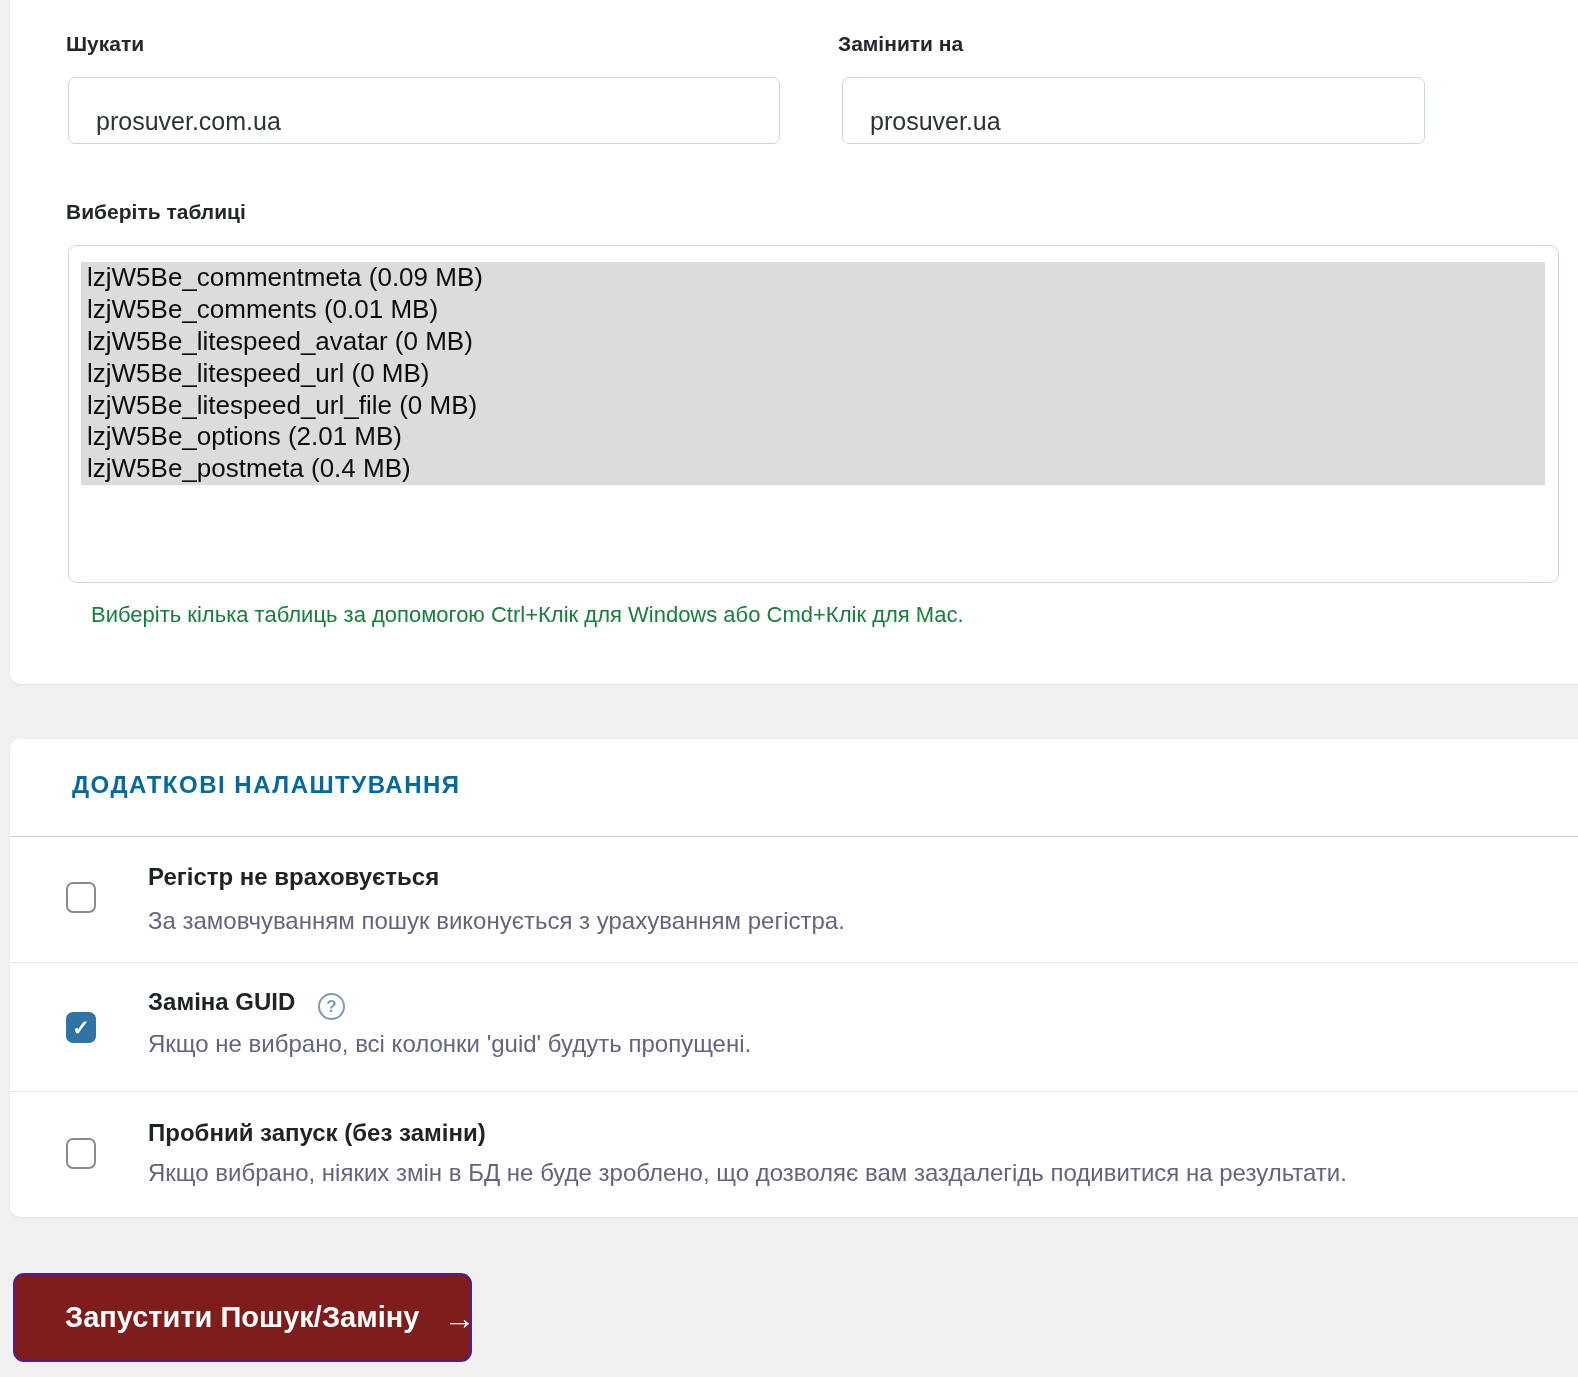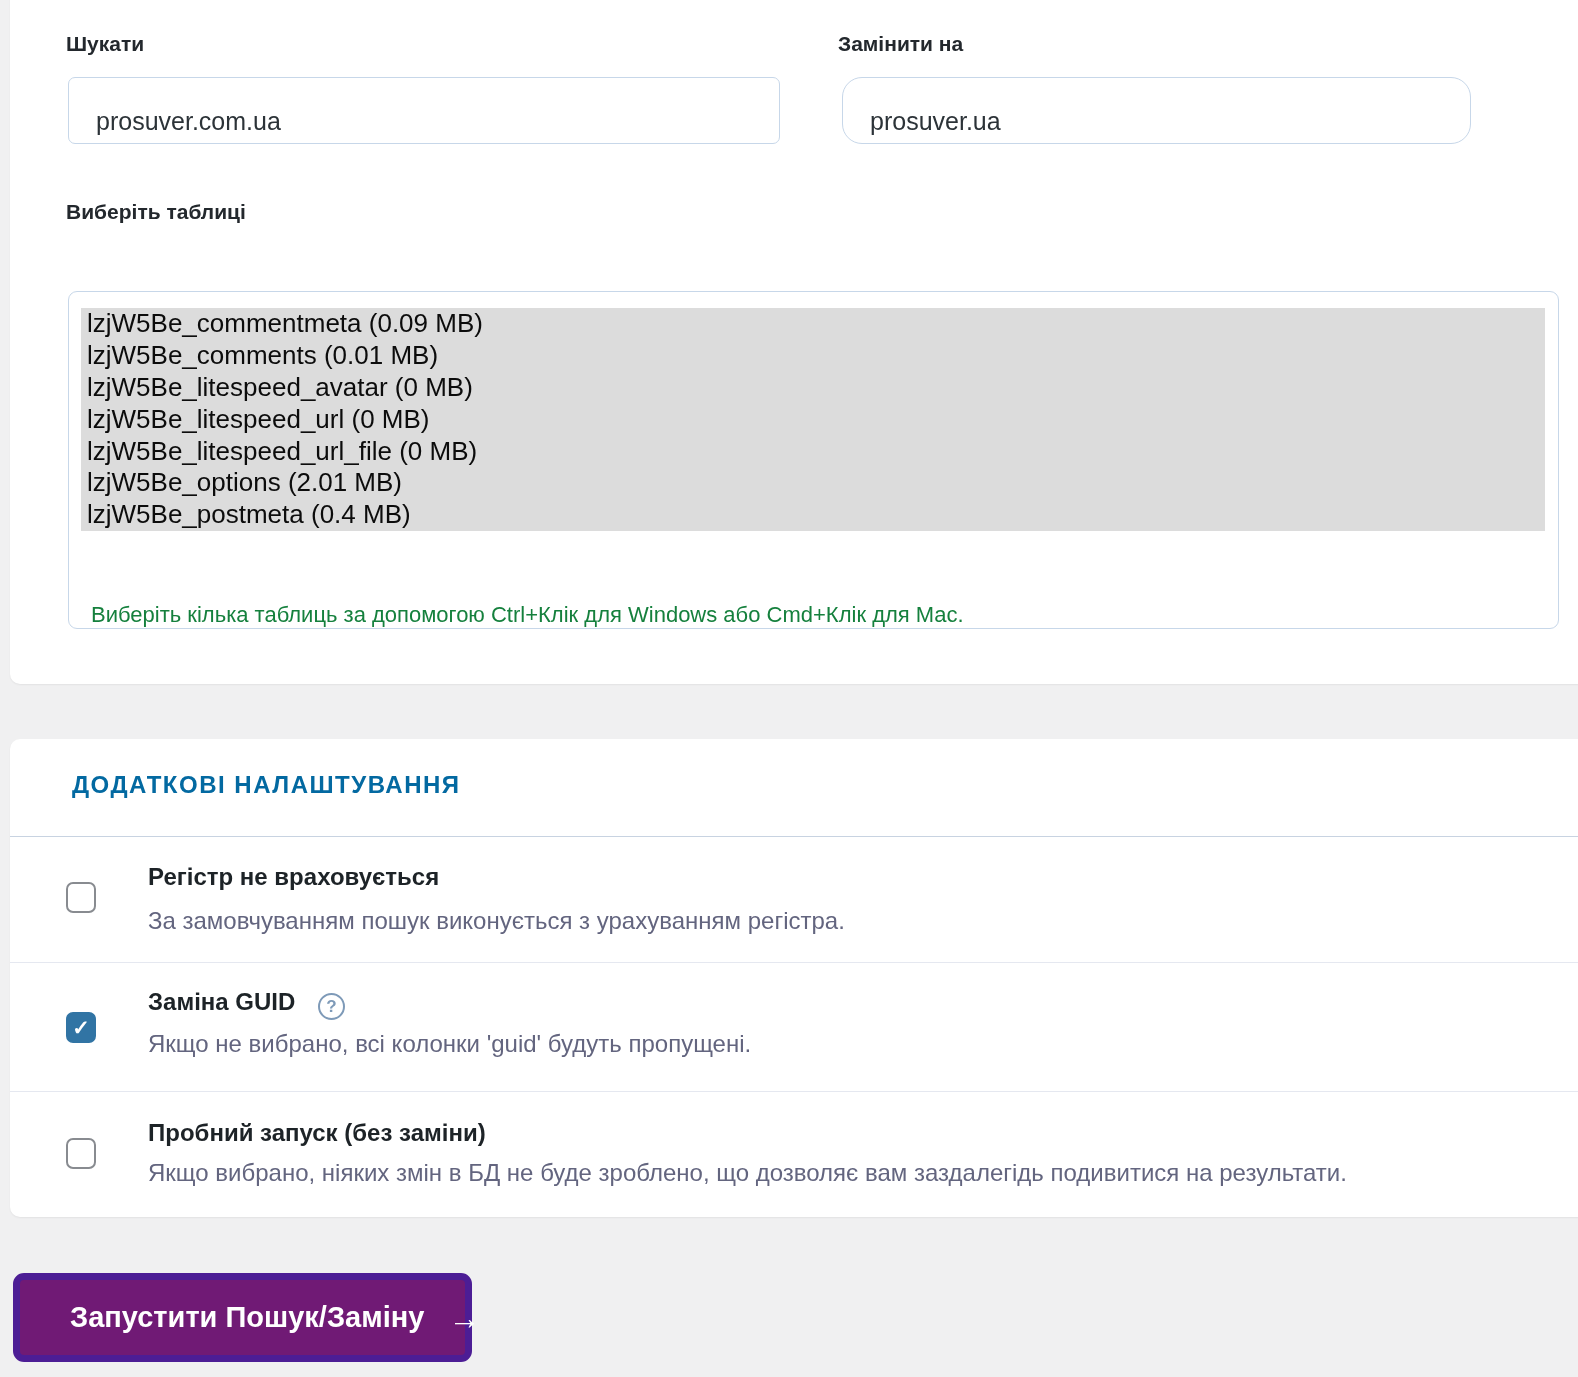--- a/index.html
+++ b/index.html
@@ -33,32 +33,31 @@
     box-sizing:border-box;
     background:#fff;
     border:1px solid #c7d7e9;
     border-radius:7px;
     display:flex;align-items:flex-end;
     padding:0 16px 7px 27px;
     font-size:25px;color:#2c3338;
     white-space:nowrap;overflow:hidden;
   }
   #search-input{left:68px;top:77px;width:712px;height:67px;}
-  #replace-input{left:842px;top:77px;width:629px;height:67px;border-radius:20px;}
+  #replace-input{left:842px;top:77px;width:583px;height:67px;}
 
   #tables-select{
     position:absolute;
     left:68px;top:245px;width:1491px;height:338px;
     box-sizing:border-box;
     background:#fff;
     border:1px solid #c7d7e9;
     border-radius:9px;
     padding:16px 0 0 12px;
     overflow:hidden;
-    margin-top:46px;
   }
   .table-option{
     box-sizing:border-box;
     width:1464px;height:31.8px;
     display:flex;align-items:center;
     padding-left:6px;
     font-size:26px;color:#0c0c0c;
     white-space:nowrap;
   }
   .table-option.selected{background:#dcdcdc;}
@@ -127,22 +126,22 @@
     color:#7e9ab8;
     display:flex;align-items:center;justify-content:center;
     font-size:17px;font-weight:bold;
     cursor:pointer;
   }
 
   #run-button{
     position:absolute;
     left:13px;top:1273px;width:459px;height:89px;
     box-sizing:border-box;
-    background:#701a75;
-    border:7px solid #4c1d95;
+    background:#7f1d1d;
+    border:2px solid #4c1d95;
     border-radius:11px;
     color:#ffffff;
     display:flex;align-items:center;
     padding-left:50px;
     font-size:29px;font-weight:bold;
     white-space:nowrap;
     cursor:pointer;
   }
   #run-button .arrow{
     margin-left:24px;

